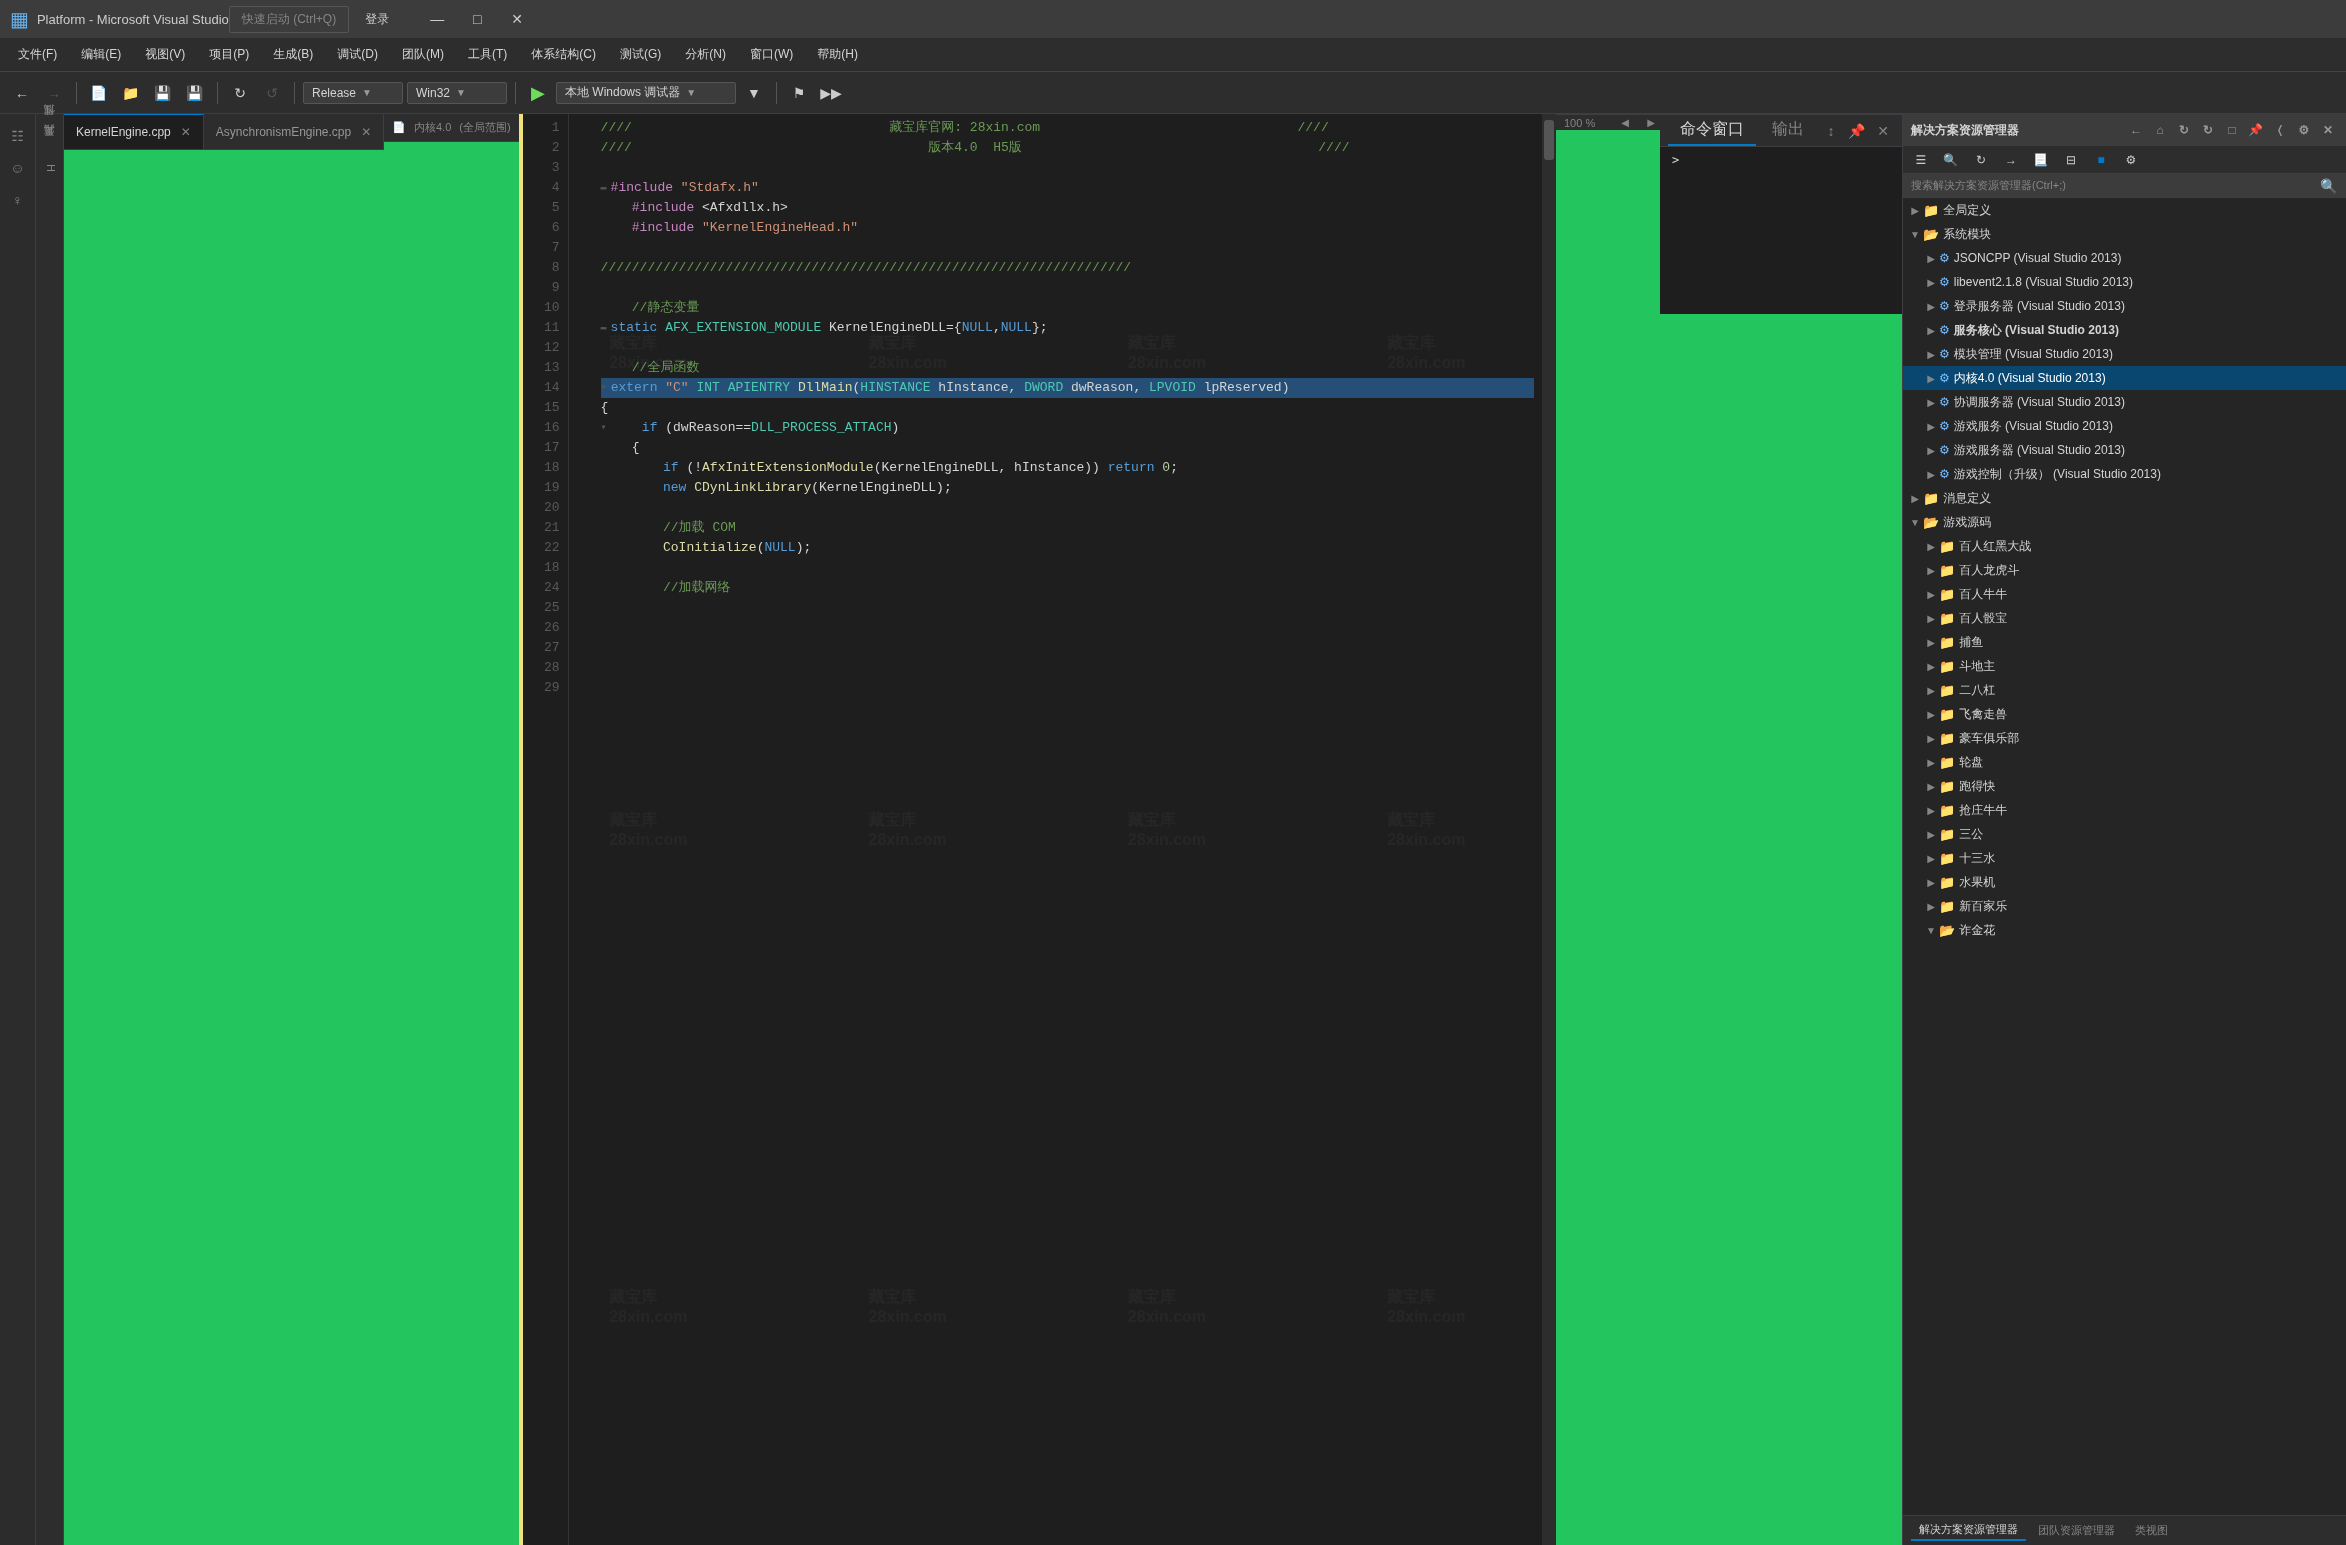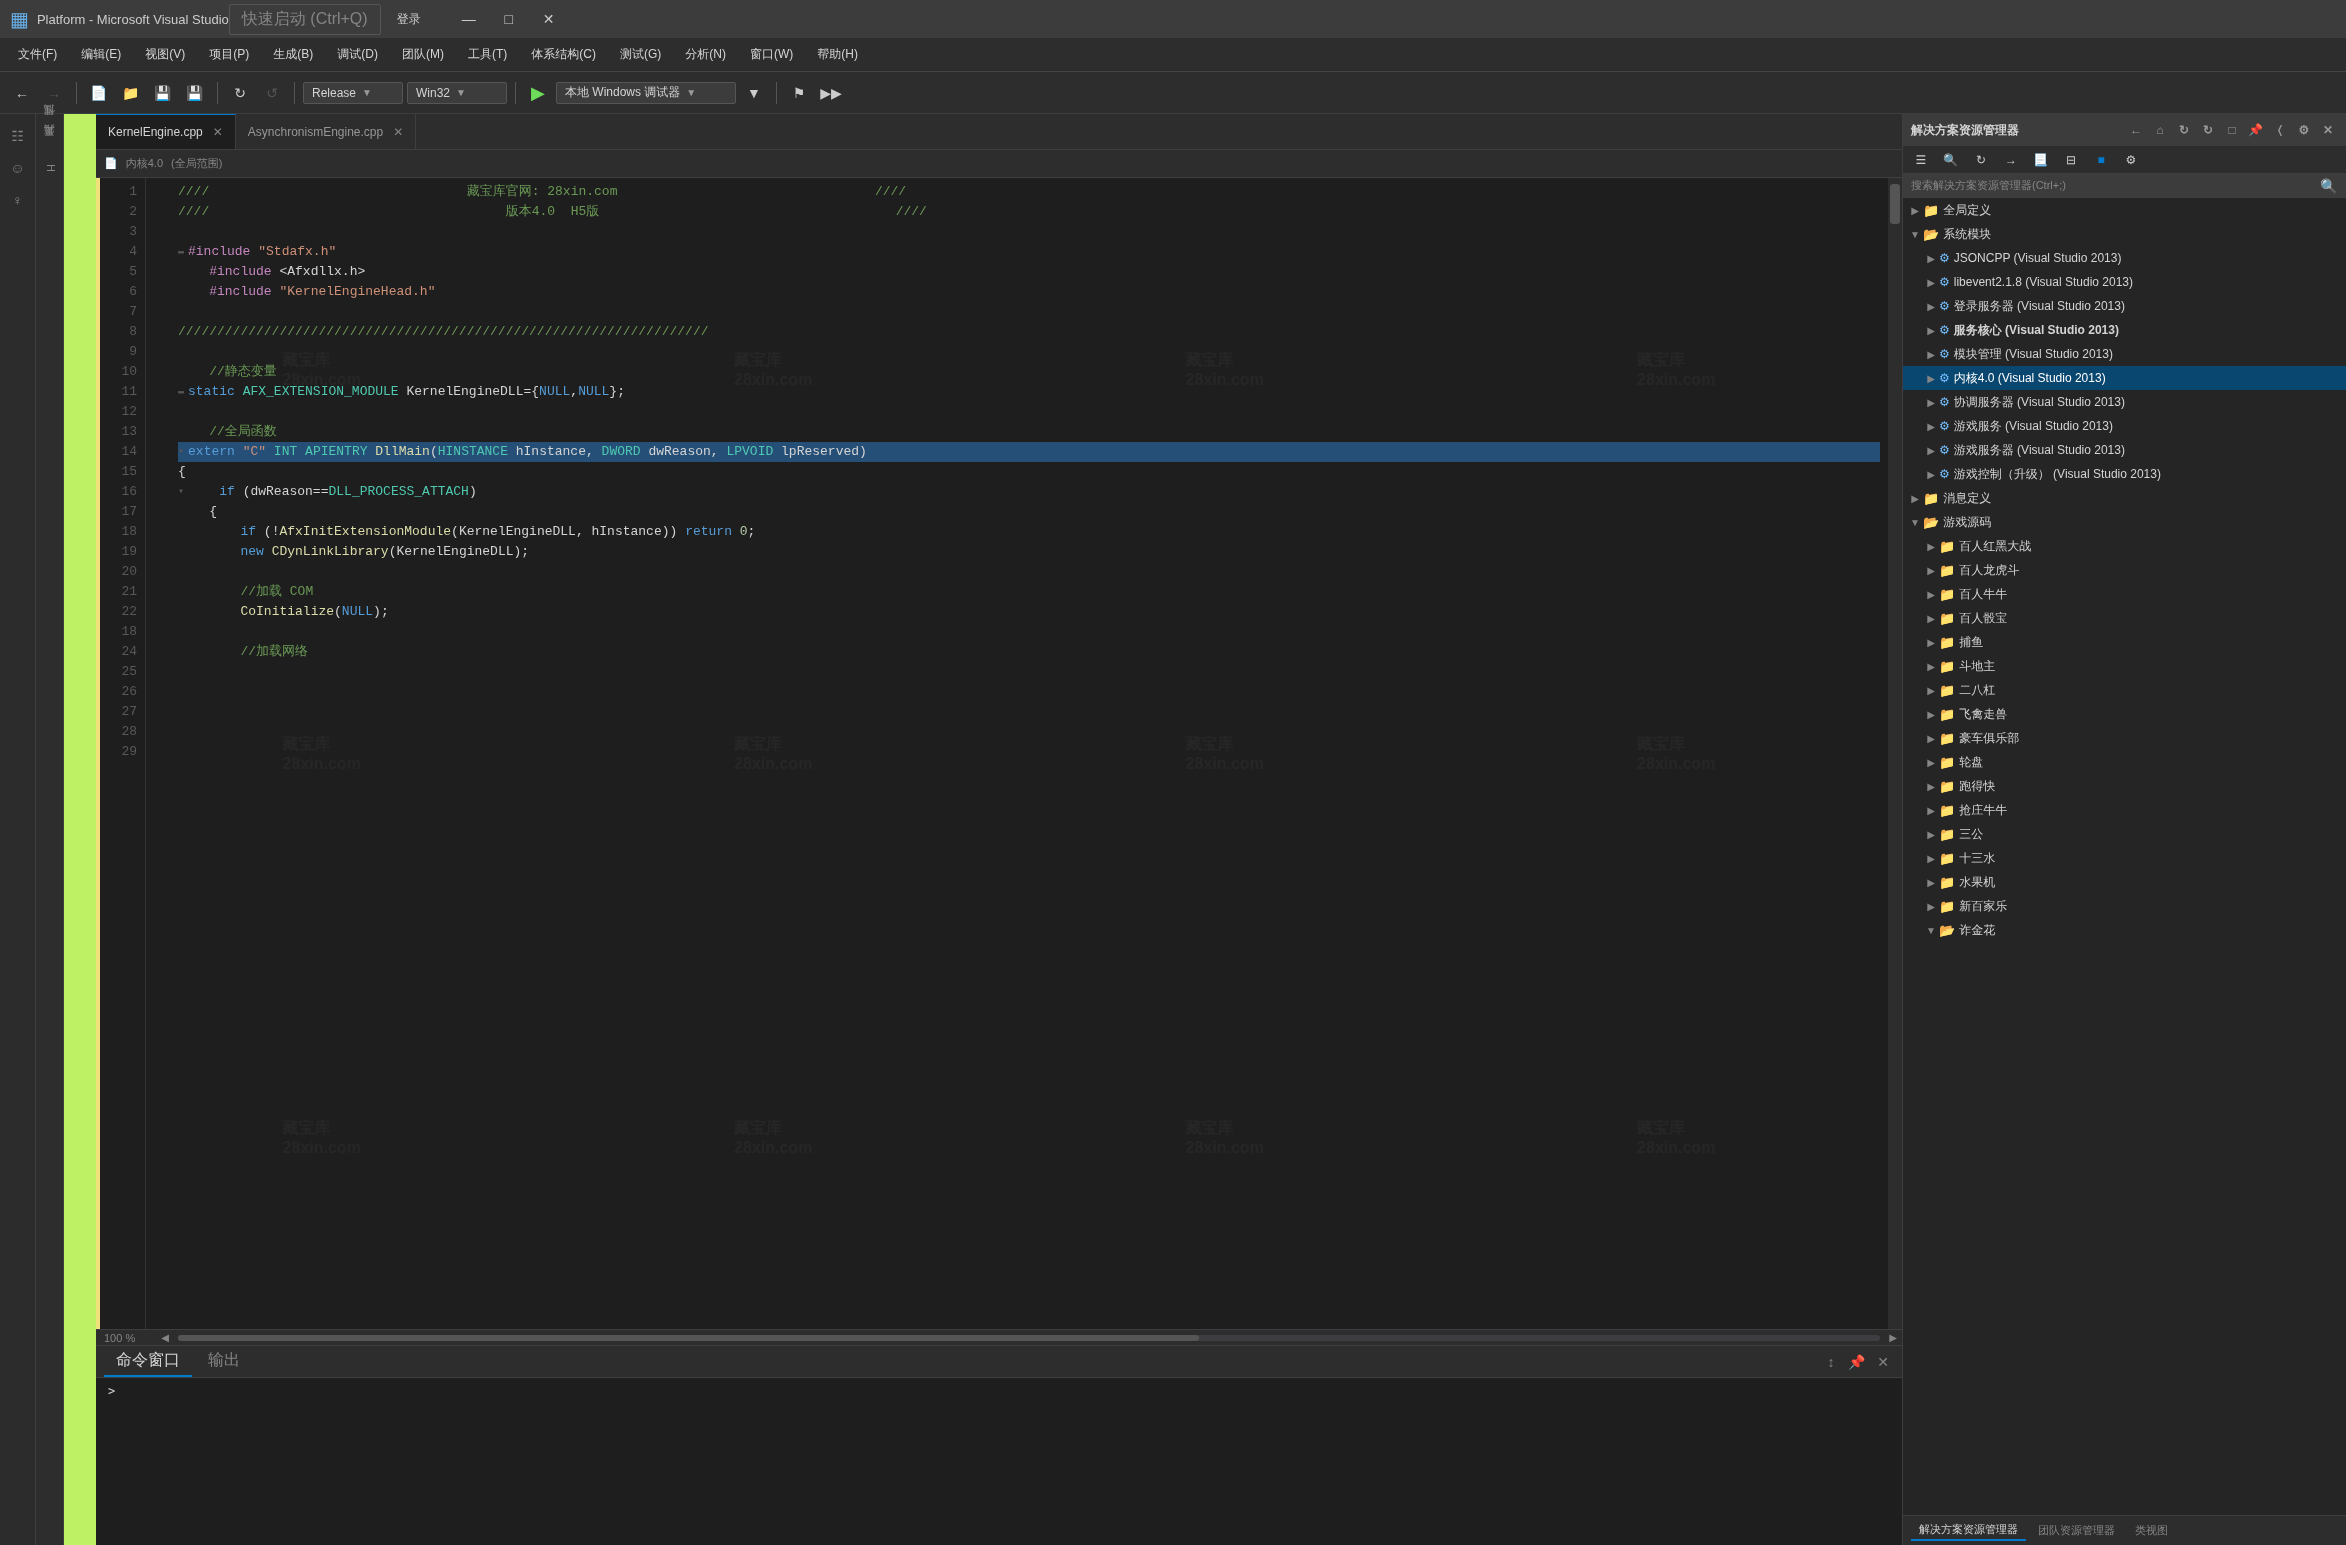--- a/index.html
+++ b/index.html
@@ -154,24 +154,23 @@
       font-size: 11px;
       color: #858585;
       cursor: pointer;
       white-space: nowrap;
     }
 
     
     #editor-area {
       flex: 1;
       display: flex;
-      flex-direction: column;
-      background: #bef264;
+      flex-direction: row;
+      background: #22c55e;
       overflow: hidden;
-      padding-left: 32px;
     }
 
     
     #tab-bar {
       background: #2d2d2d;
       height: 36px;
       display: flex;
       align-items: flex-end;
       border-bottom: 1px solid #3e3e42;
     }
@@ -489,21 +488,21 @@
       font-size: 18px;
     }
   </style>
 </head>
 <body>
 
 <div id="title-bar">
   <span class="vs-icon">▦</span>
   <span>Platform - Microsoft Visual Studio</span>
   <div class="title-right">
-    <span style="background:#3c3c3c;padding:4px 12px;border:1px solid #555;border-radius:2px;color:#858585;font-size:16px;">快速启动 (Ctrl+Q)</span>
+    <span style="background:#3c3c3c;padding:4px 12px;border:1px solid #555;border-radius:2px;color:#858585;font-size:12px;">快速启动 (Ctrl+Q)</span>
     <span>登录</span>
     <div class="window-controls">
       <div class="win-btn">—</div>
       <div class="win-btn">□</div>
       <div class="win-btn close">✕</div>
     </div>
   </div>
 </div>
 
 <div id="menu-bar">

